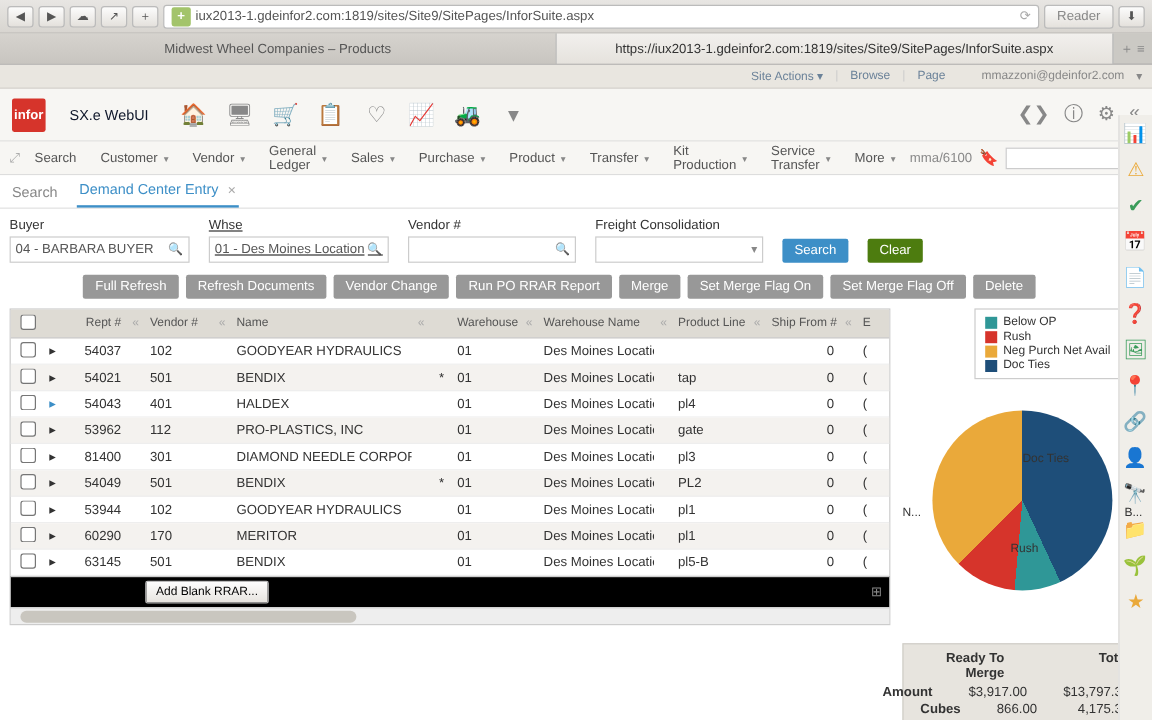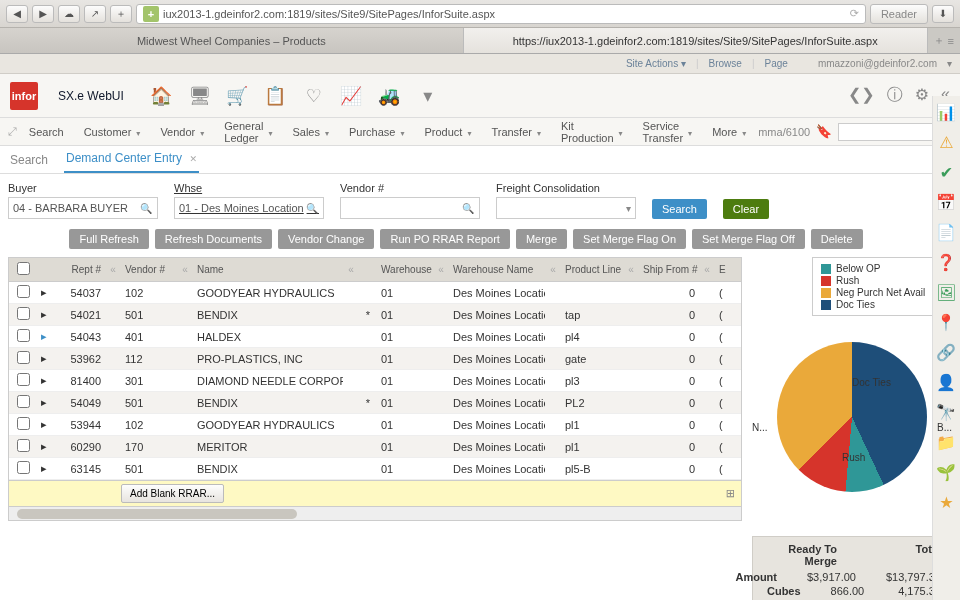--- a/index.html
+++ b/index.html
@@ -87,21 +87,21 @@
 .col-g6{width:16px;text-align:center;color:#aaa;}
 .col-ship{width:60px;text-align:right;}
 .col-g7{width:16px;text-align:center;color:#aaa;}
 .col-last{width:26px;}
 
 .grid-body{}
 .grid-row { display:flex;height:22px;align-items:center;border-bottom:1px solid #eee;font-size:11px;color:#333;}
 .grid-row:nth-child(even){background:#f4f2ef;}
 .grid-row input[type=checkbox]{margin:0;}
 
-.grid-footer { height:26px;background:#fef9c3;display:flex;align-items:center;padding:4px 6px;gap:6px;border-top:1px solid #ccc;}
+.grid-footer { height:26px;background:#000000;display:flex;align-items:center;padding:4px 6px;gap:6px;border-top:1px solid #ccc;}
 .add-btn { padding:3px 8px;background:linear-gradient(#fdfdfd,#e7e4df);border:1px solid #bbb;border-radius:2px;font-size:10px;cursor:pointer;}
 .grid-scroll { height:14px;background:#eee;border-top:1px solid #ccc;position:relative;}
 .grid-scroll-thumb{position:absolute;left:8px;top:2px;height:10px;width:280px;background:#c9c6bf;border-radius:5px;}
 
 
 .legend { background:#fff;border:1px solid #ccc;padding:4px 8px;font-size:10px;margin-bottom:6px;margin-left:60px;}
 .legend-item { display:flex;align-items:center;gap:5px;margin:1px 0;}
 .legend-sw { width:10px;height:10px;}
 .pie-wrap { position:relative;width:200px;height:200px;}
 .pie { width:150px;height:150px;border-radius:50%;position:absolute;left:25px;top:20px;

